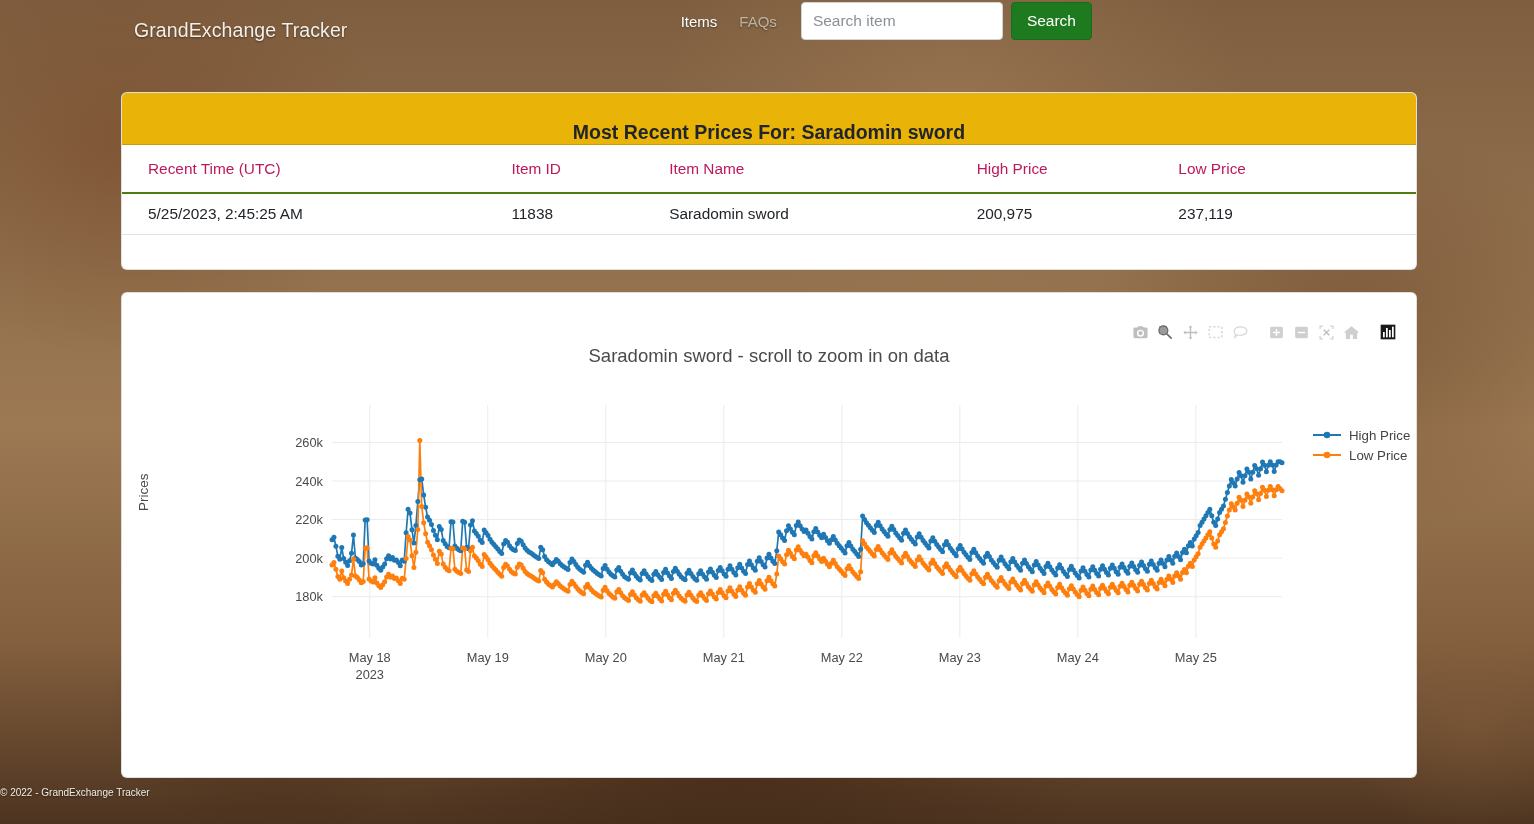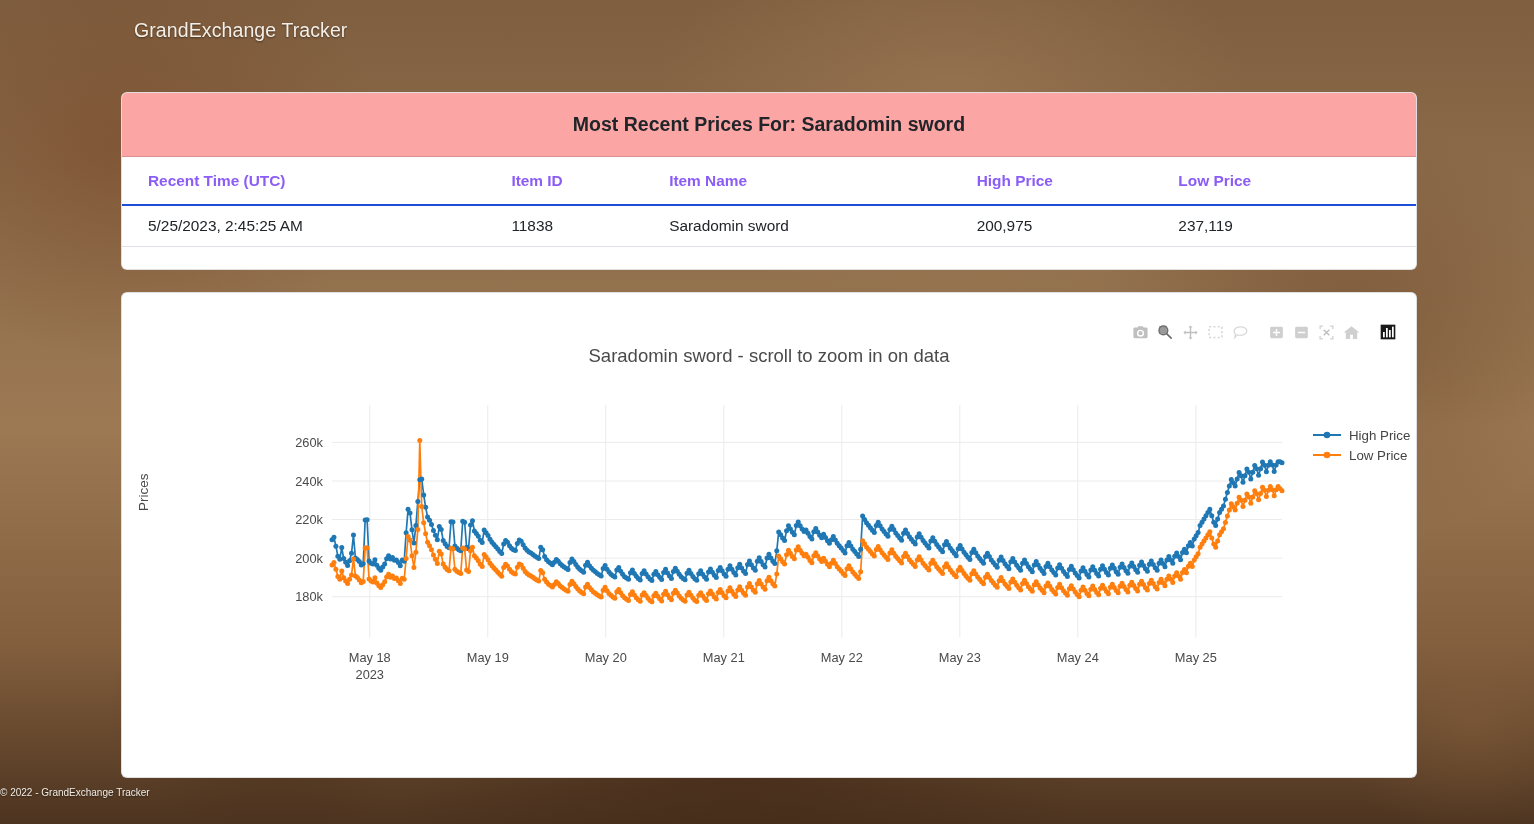--- a/index.html
+++ b/index.html
@@ -68,34 +68,34 @@
   
   .card {
     position: absolute; left: 121px; width: 1296px;
     background: #fff; border: 1px solid rgba(0,0,0,0.125);
     border-radius: 6px; overflow: hidden;
   }
   #card-table { top: 92px; height: 178px; }
   #card-chart { top: 292px; height: 486px; }
 
   .card-header {
-    height: 64px; background: #fca5a5;
+    height: 52px; background: #eab308;
     border-bottom: 1px solid rgba(0,0,0,0.125);
-    display: flex; align-items: center; justify-content: center;
+    display: flex; align-items: flex-end; justify-content: center;
   }
   .card-header-title { font-size: 19.5px; font-weight: bold; color: #212529; }
 
   table.price-table { width: 100%; border-collapse: collapse; }
   table.price-table th, table.price-table td {
     text-align: left; font-size: 15.4px; padding: 0;
     vertical-align: middle;
   }
   table.price-table thead th {
-    font-weight: bold; height: 48px;
-    border-bottom: 2px solid #1d4ed8; color: #8b5cf6;
+    font-weight: normal; height: 48px;
+    border-bottom: 2px solid #4d7c0f; color: #be185d;
   }
   table.price-table tbody td {
     height: 41px; border-bottom: 1px solid #dee2e6;
     color: #212529; font-weight: normal;
   }
   .col-time  { width: 390px; padding-left: 26px !important; }
   .col-id    { width: 158px; }
   .col-name  { width: 308px; }
   .col-high  { width: 202px; }
   .col-low   { width: 238px; }
@@ -146,20 +146,26 @@
     position: absolute; left: 0px; top: 787px;
     font-size: 10px; color: #f0ece4;
     text-shadow: 0 1px 2px rgba(0,0,0,0.5);
   }
 </style>
 </head>
 <body>
 
 <div class="navbar">
   <a class="brand">GrandExchange Tracker</a>
+  <div class="nav-right">
+    <a class="nav-link active">Items</a>
+    <a class="nav-link muted">FAQs</a>
+    <input class="search-input" type="text" placeholder="Search item" style="">
+    <button class="search-btn">Search</button>
+  </div>
 </div>
 
 <div class="card" id="card-table">
   <div class="card-header">
     <div class="card-header-title">Most Recent Prices For: Saradomin sword</div>
   </div>
   <table class="price-table">
     <thead>
       <tr>
         <th class="col-time">Recent Time (UTC)</th>

